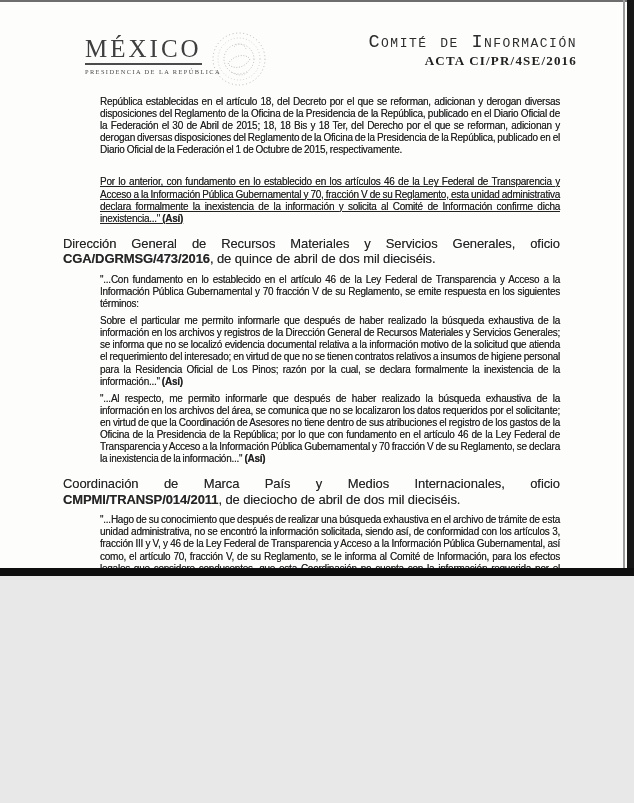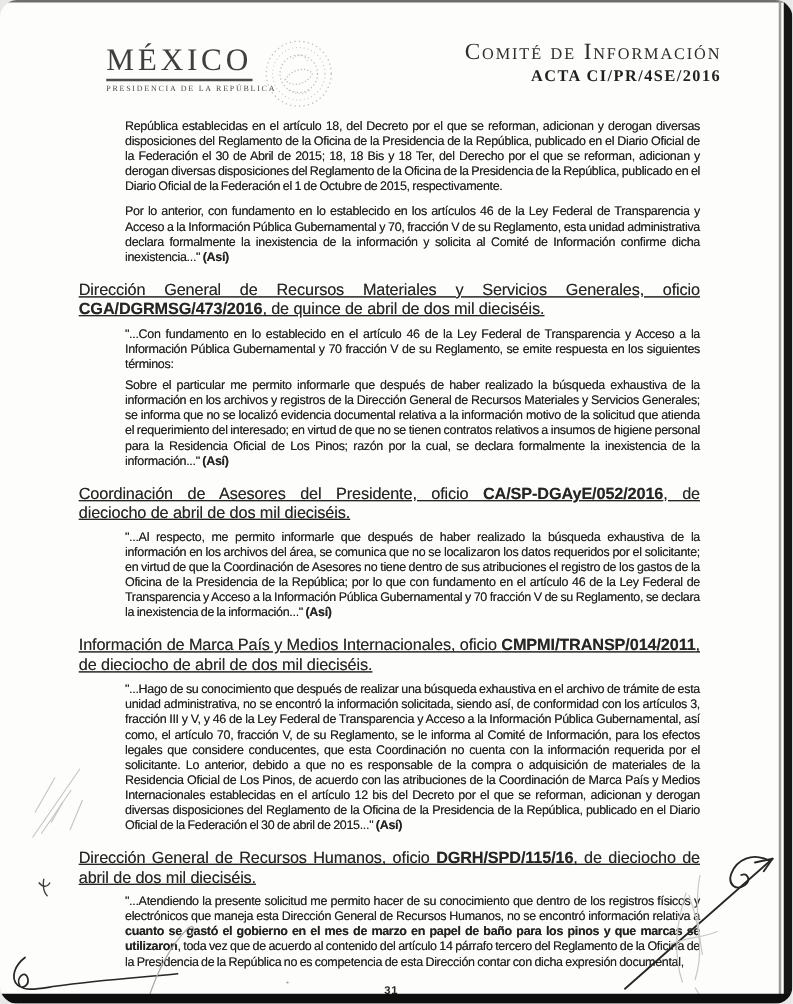--- a/index.html
+++ b/index.html
@@ -1,23 +1,22 @@
 <!DOCTYPE html>
 <html><head>
 <meta charset="utf-8">
 <style>
   html,body{margin:0;padding:0;background:#e8e8e8;}
   .page{
     position:relative;
-    width:634px;height:803px;
+    width:634px;height:576px;
     background:#fdfdfc;
     overflow:hidden;
     font-family:"Liberation Sans",sans-serif;
     color:#1e1e1e;
-    border-radius:14px;
   }
   
   .edge-top{position:absolute;top:0;left:0;width:100%;height:2px;background:#4a4a4a;opacity:.8;}
   .edge-right-line{position:absolute;top:0;right:9px;width:2px;height:100%;background:#9c9c9c;}
   .edge-right{position:absolute;top:0;right:0;width:7px;height:100%;background:#161616;}
   .edge-bottom{position:absolute;bottom:0;left:0;width:100%;height:8px;background:#0e0e0e;z-index:5;}
 
   
   .header{position:absolute;top:0;left:0;width:100%;height:96px;}
   .logo{position:absolute;left:85px;top:36px;}
@@ -26,48 +25,47 @@
     font-size:25px;letter-spacing:3px;color:#3f3f3f;line-height:26px;
     border-bottom:2px solid #4c4c4c;padding-bottom:1px;display:inline-block;
   }
   .logo-subtitle{
     font-family:"Liberation Serif",serif;
     font-size:6.4px;letter-spacing:1.4px;color:#4a4a4a;margin-top:3px;white-space:nowrap;
   }
   .seal{position:absolute;left:210px;top:28px;opacity:.8;}
   .titles{position:absolute;right:57px;top:32px;text-align:right;}
   .committee{
-    font-family:Liberation Serif, serif;
+    font-family:Liberation Mono, monospace;
     font-variant:small-caps;
     font-size:18.5px;letter-spacing:1.5px;color:#2d2d2d;font-weight:500;
   }
   .acta{
     font-family:"Liberation Serif",serif;
     font-size:13px;font-weight:bold;letter-spacing:1.2px;color:#222;
   }
 
   
   .doc{position:absolute;top:96px;left:0;width:634px;}
   .quote, .intro-p{
     margin:0 74px 0 100px;
     font-size:10px;line-height:12.1px;
     letter-spacing:-0.25px;word-spacing:-0.5px;
     text-align:justify;
     color:#222;
     text-shadow:0 0 0.3px rgba(20,20,20,.6);
   }
-  .intro-p + .intro-p{margin-top:8px;}
+  .intro-p + .intro-p{margin-top:20px;text-decoration:underline;}
   .heading{
     margin:11px 74px 0 63px;
     font-size:13px;line-height:15.5px;font-weight:normal;
     letter-spacing:-0.1px;
     text-align:justify;
     color:#262626;
     text-shadow:0 0 0.3px rgba(20,20,20,.5);
-    text-decoration:underline;
   }
   .heading .oficio{font-weight:bold;}
   .heading + .quote{margin-top:7px;}
   .quote + .quote{margin-top:5px;}
   .quote b{font-weight:bold;}
 
   .page-number{
     position:absolute;left:313px;top:787px;transform:translateX(-50%);
     font-size:9px;font-weight:bold;color:#2a2a2a;letter-spacing:.5px;z-index:4;
   }
@@ -104,24 +102,23 @@
 
   <div class="doc">
 
     <p class="intro-p"><span>República establecidas en el artículo 18, del Decreto por el que se reforman, adicionan y derogan diversas disposiciones del Reglamento de la Oficina de la Presidencia de la República, publicado en el Diario Oficial de la Federación el 30 de Abril de 2015; 18, 18 Bis y 18 Ter, del Derecho por el que se reforman, adicionan y derogan diversas disposiciones del Reglamento de la Oficina de la Presidencia de la República, publicado en el Diario Oficial de la Federación el 1 de Octubre de 2015, respectivamente.</span></p>
     <p class="intro-p"><span>Por lo anterior, con fundamento en lo establecido en los artículos 46 de la Ley Federal de Transparencia y Acceso a la Información Pública Gubernamental y 70, fracción V de su Reglamento, esta unidad administrativa declara formalmente la inexistencia de la información y solicita al Comité de Información confirme dicha inexistencia..." </span><b>(Así)</b></p>
 
     <h2 class="heading"><span>Dirección General de Recursos Materiales y Servicios Generales, oficio </span><b class="oficio">CGA/DGRMSG/473/2016</b><span>, de quince de abril de dos mil dieciséis.</span></h2>
     <p class="quote"><span>"...Con fundamento en lo establecido en el artículo 46 de la Ley Federal de Transparencia y Acceso a la Información Pública Gubernamental y 70 fracción V de su Reglamento, se emite respuesta en los siguientes términos:</span></p>
     <p class="quote"><span>Sobre el particular me permito informarle que después de haber realizado la búsqueda exhaustiva de la información en los archivos y registros de la Dirección General de Recursos Materiales y Servicios Generales; se informa que no se localizó evidencia documental relativa a la información motivo de la solicitud que atienda el requerimiento del interesado; en virtud de que no se  tienen contratos relativos a insumos de higiene personal para la Residencia Oficial de Los Pinos; razón por la cual, se declara formalmente la inexistencia de la información..." </span><b>(Así)</b></p>
 
-    <h2 class="heading"><span>Coordinación de Asesores del Presidente, oficio </span><b class="oficio">CA/SP-DGAyE/052/2016</b><span>, de dieciocho de abril de dos mil dieciséis.</span></h2>
     <p class="quote"><span>"...Al respecto, me permito informarle que después de haber realizado la búsqueda exhaustiva de la información en los archivos del área, se comunica que no se localizaron los datos requeridos por el solicitante; en virtud de que la Coordinación de Asesores no tiene dentro de sus atribuciones el registro de los gastos de la Oficina de la Presidencia de la República; por lo que con fundamento en el artículo 46 de la Ley Federal de Transparencia y Acceso a la Información Pública Gubernamental y 70 fracción V de su Reglamento, se declara la inexistencia de la información..." </span><b>(Así)</b></p>
 
-    <h2 class="heading"><span>Información de Marca País y Medios Internacionales, oficio </span><b class="oficio">CMPMI/TRANSP/014/2011</b><span>, de dieciocho de abril de dos mil dieciséis.</span></h2>
+    <h2 class="heading"><span>Coordinación de Marca País y Medios Internacionales, oficio </span><b class="oficio">CMPMI/TRANSP/014/2011</b><span>, de dieciocho de abril de dos mil dieciséis.</span></h2>
     <p class="quote"><span>"...Hago de su conocimiento que después de realizar una búsqueda exhaustiva en el archivo de trámite de esta unidad administrativa, no se encontró la información solicitada, siendo así, de conformidad con los artículos 3, fracción III y V, y 46 de la Ley Federal de Transparencia y Acceso a la Información Pública Gubernamental, así como, el artículo 70, fracción V, de su Reglamento, se le informa al Comité de Información, para los efectos legales que considere conducentes, que esta Coordinación no cuenta con la información requerida por el solicitante. Lo anterior, debido a que no es responsable de la compra o adquisición de materiales de la Residencia Oficial de Los Pinos, de acuerdo con las atribuciones de la Coordinación de Marca País y Medios Internacionales establecidas en el artículo 12 bis del Decreto por el que se reforman, adicionan y derogan diversas disposiciones del Reglamento de la Oficina de la Presidencia de la República, publicado en el Diario Oficial de la Federación el 30 de abril de 2015..." </span><b>(Así)</b></p>
 
     <h2 class="heading"><span>Dirección General de Recursos Humanos, oficio </span><b class="oficio">DGRH/SPD/115/16</b><span>, de dieciocho de abril de dos mil dieciséis.</span></h2>
     <p class="quote"><span>"...Atendiendo la presente solicitud me permito hacer de su conocimiento que dentro de los registros físicos y electrónicos que maneja esta Dirección General de Recursos Humanos, no se encontró información relativa a </span><b>cuanto se gastó el gobierno en el mes de marzo en papel de baño para los pinos y que marcas se utilizaron</b><span>, toda vez que de acuerdo al contenido del artículo 14 párrafo tercero del Reglamento de la Oficina de la Presidencia de la República no es competencia de esta Dirección contar con dicha expresión documental,</span></p>
 
   </div>
 
   <div class="page-number">31</div>
 
   <svg class="handwriting" width="634" height="803" viewBox="0 0 634 803">

